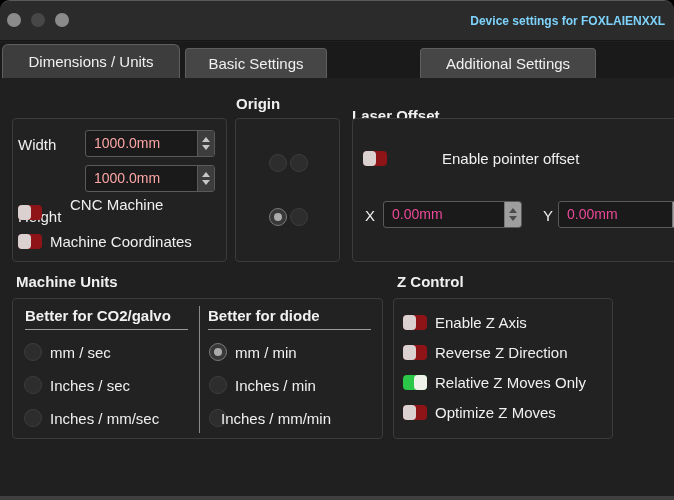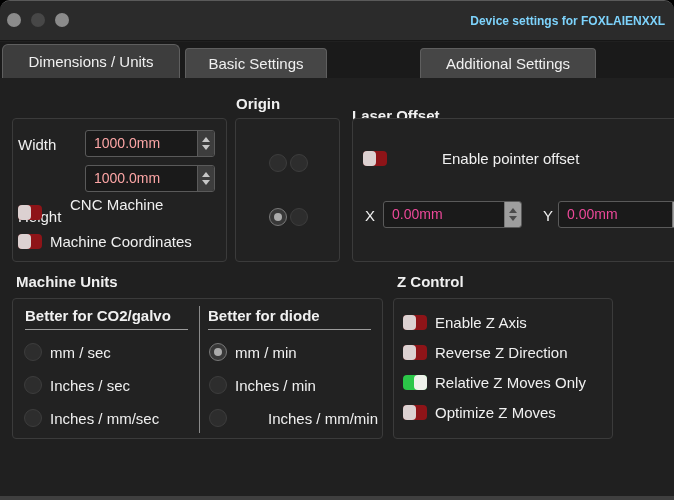--- a/index.html
+++ b/index.html
@@ -164,21 +164,21 @@
     <div>
       <div class="radio selected" style="left:209px;top:265px;"></div>
       <div class="rowlabel" style="left:235px;top:266px;">mm / min</div>
     </div>
     <div>
       <div class="radio" style="left:209px;top:298px;"></div>
       <div class="rowlabel" style="left:235px;top:299px;">Inches / min</div>
     </div>
     <div>
       <div class="radio" style="left:209px;top:331px;"></div>
-      <div class="rowlabel" style="left:221px;top:332px;margin-left:47px;">Inches / mm/min</div>
+      <div class="rowlabel" style="left:221px;top:332px;">Inches / mm/min</div>
     </div>
 
     <div class="section-label" style="left:397px;top:195px;">Z Control</div>
     <div class="gbox" style="left:393px;top:220px;width:220px;height:141px;"></div>
 
     <div class="toggle off" style="left:403px;top:237px;"></div>
     <div class="rowlabel" style="left:435px;top:236px;">Enable Z Axis</div>
 
     <div class="toggle off" style="left:403px;top:267px;"></div>
     <div class="rowlabel" style="left:435px;top:266px;">Reverse Z Direction</div>

